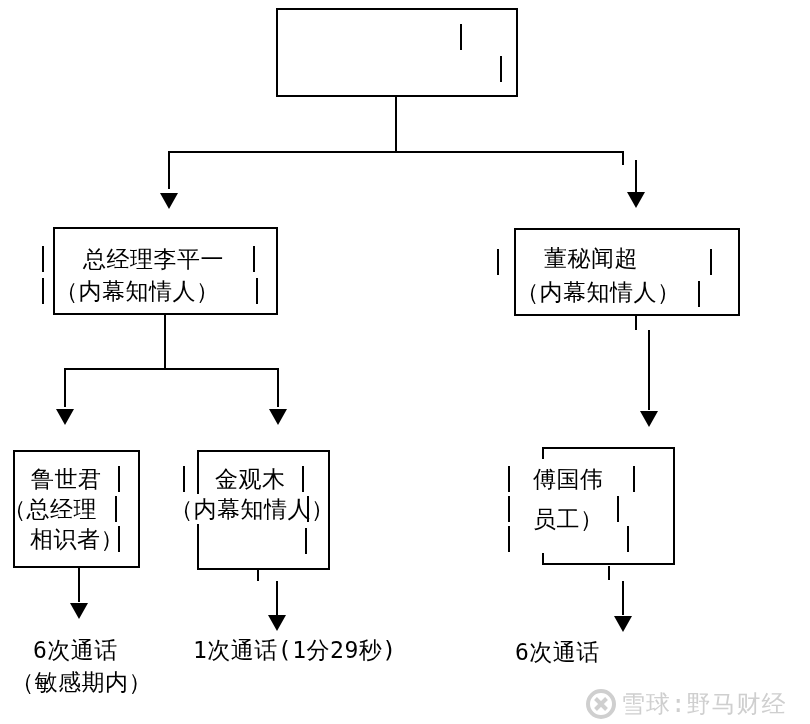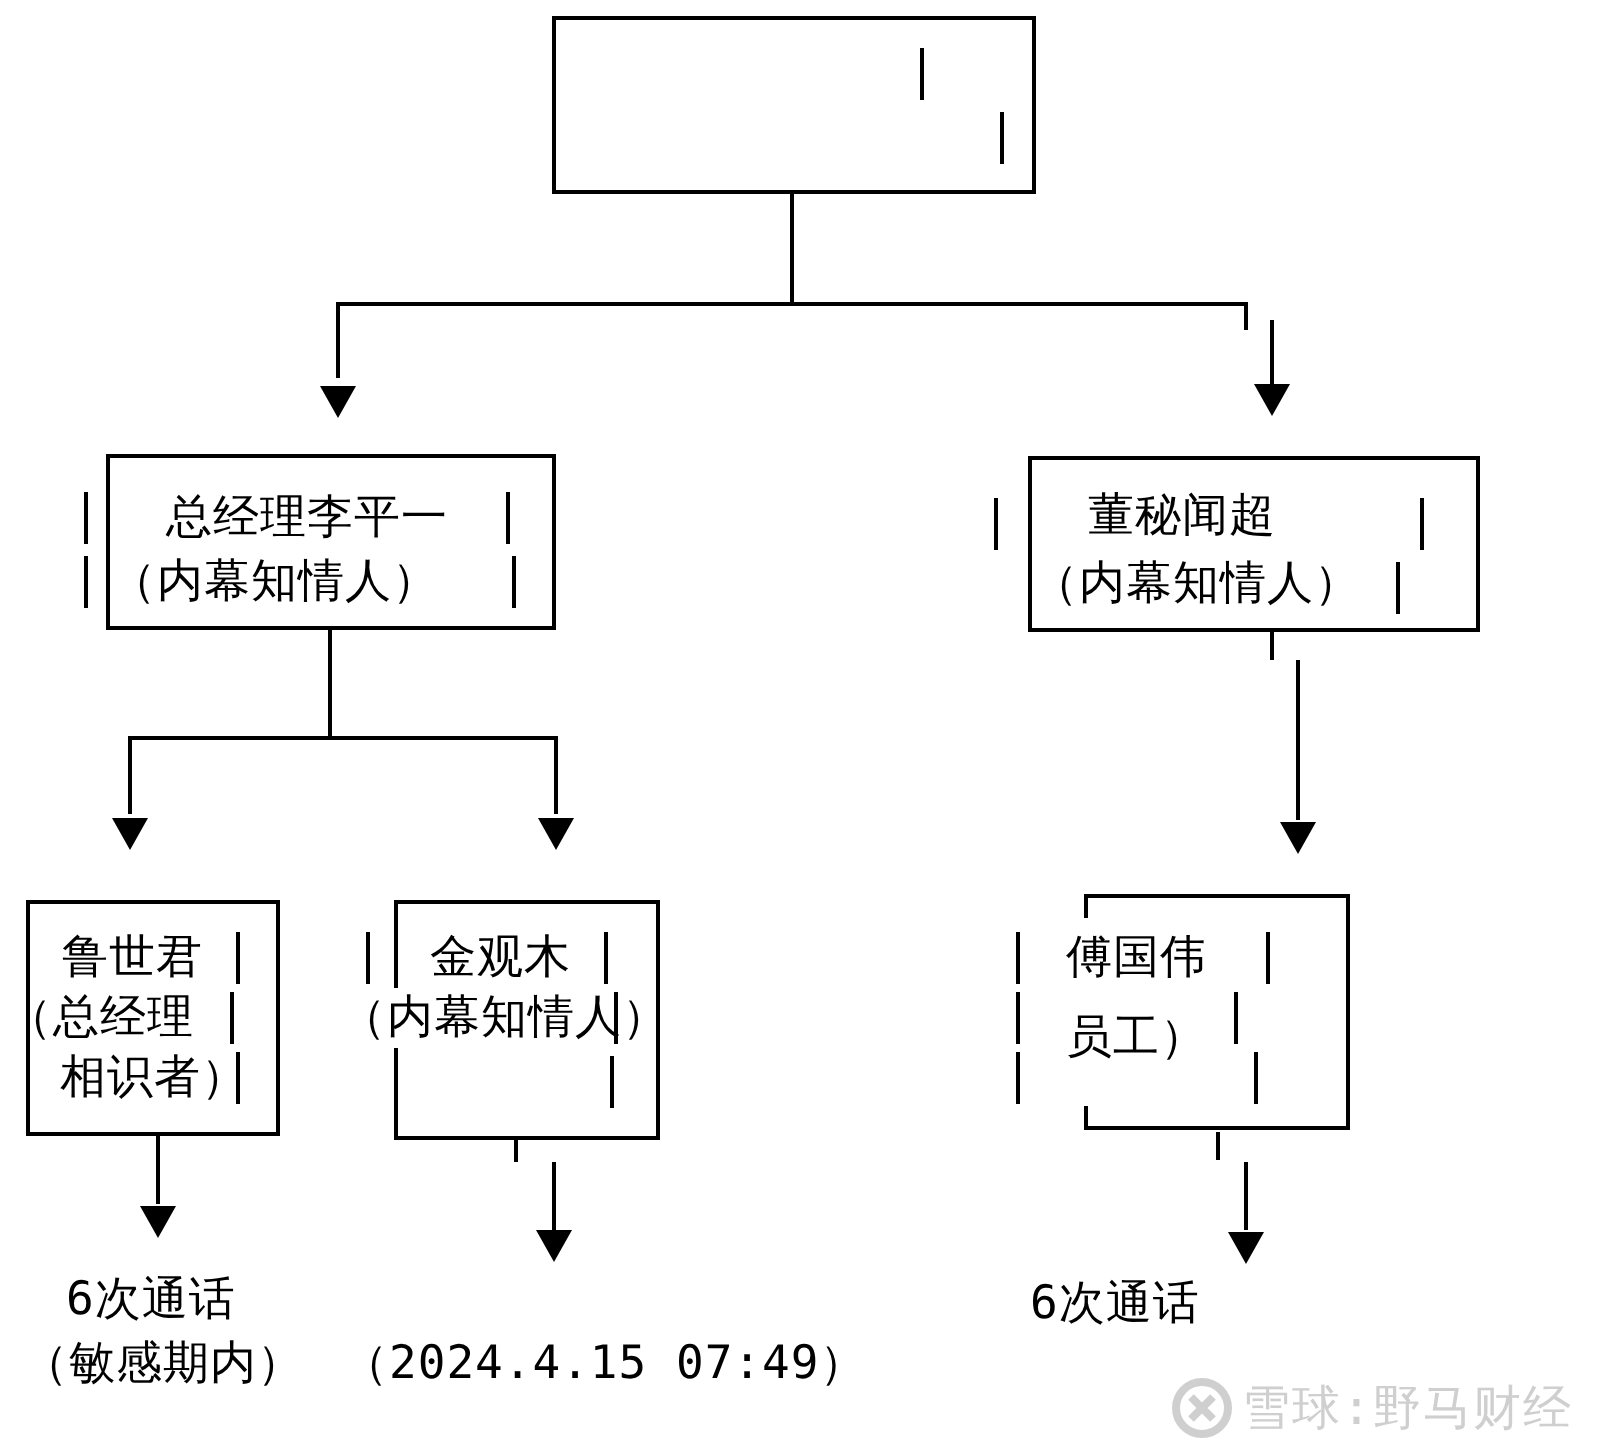--- a/index.html
+++ b/index.html
@@ -101,16 +101,16 @@
   <div class="txt" style="left:31px;top:466px">鲁世君</div>
   <div class="txt" style="left:30px;top:526px">相识者）</div>
   <div class="txt" style="left:3px;top:496px">（总经理</div>
   <div class="txt" style="left:215px;top:466px">金观木</div>
   <div class="txt" style="left:170px;top:496px">（内幕知情人）</div>
   <div class="txt" style="left:533px;top:466px">傅国伟</div>
   <div class="txt" style="left:533px;top:506px">员工）</div>
 
   <div class="txt" style="left:33px;top:637px">6次通话</div>
   <div class="txt" style="left:11px;top:669px">（敏感期内）</div>
-  <div class="txt" style="left:171px;top:669px">（2024.4.15 07:49）</div>
+  <div class="txt" style="left:193px;top:637px">1次通话(1分29秒)</div>
   <div class="txt" style="left:515px;top:639px">6次通话</div>
 
 </div>
 
 </body></html>

